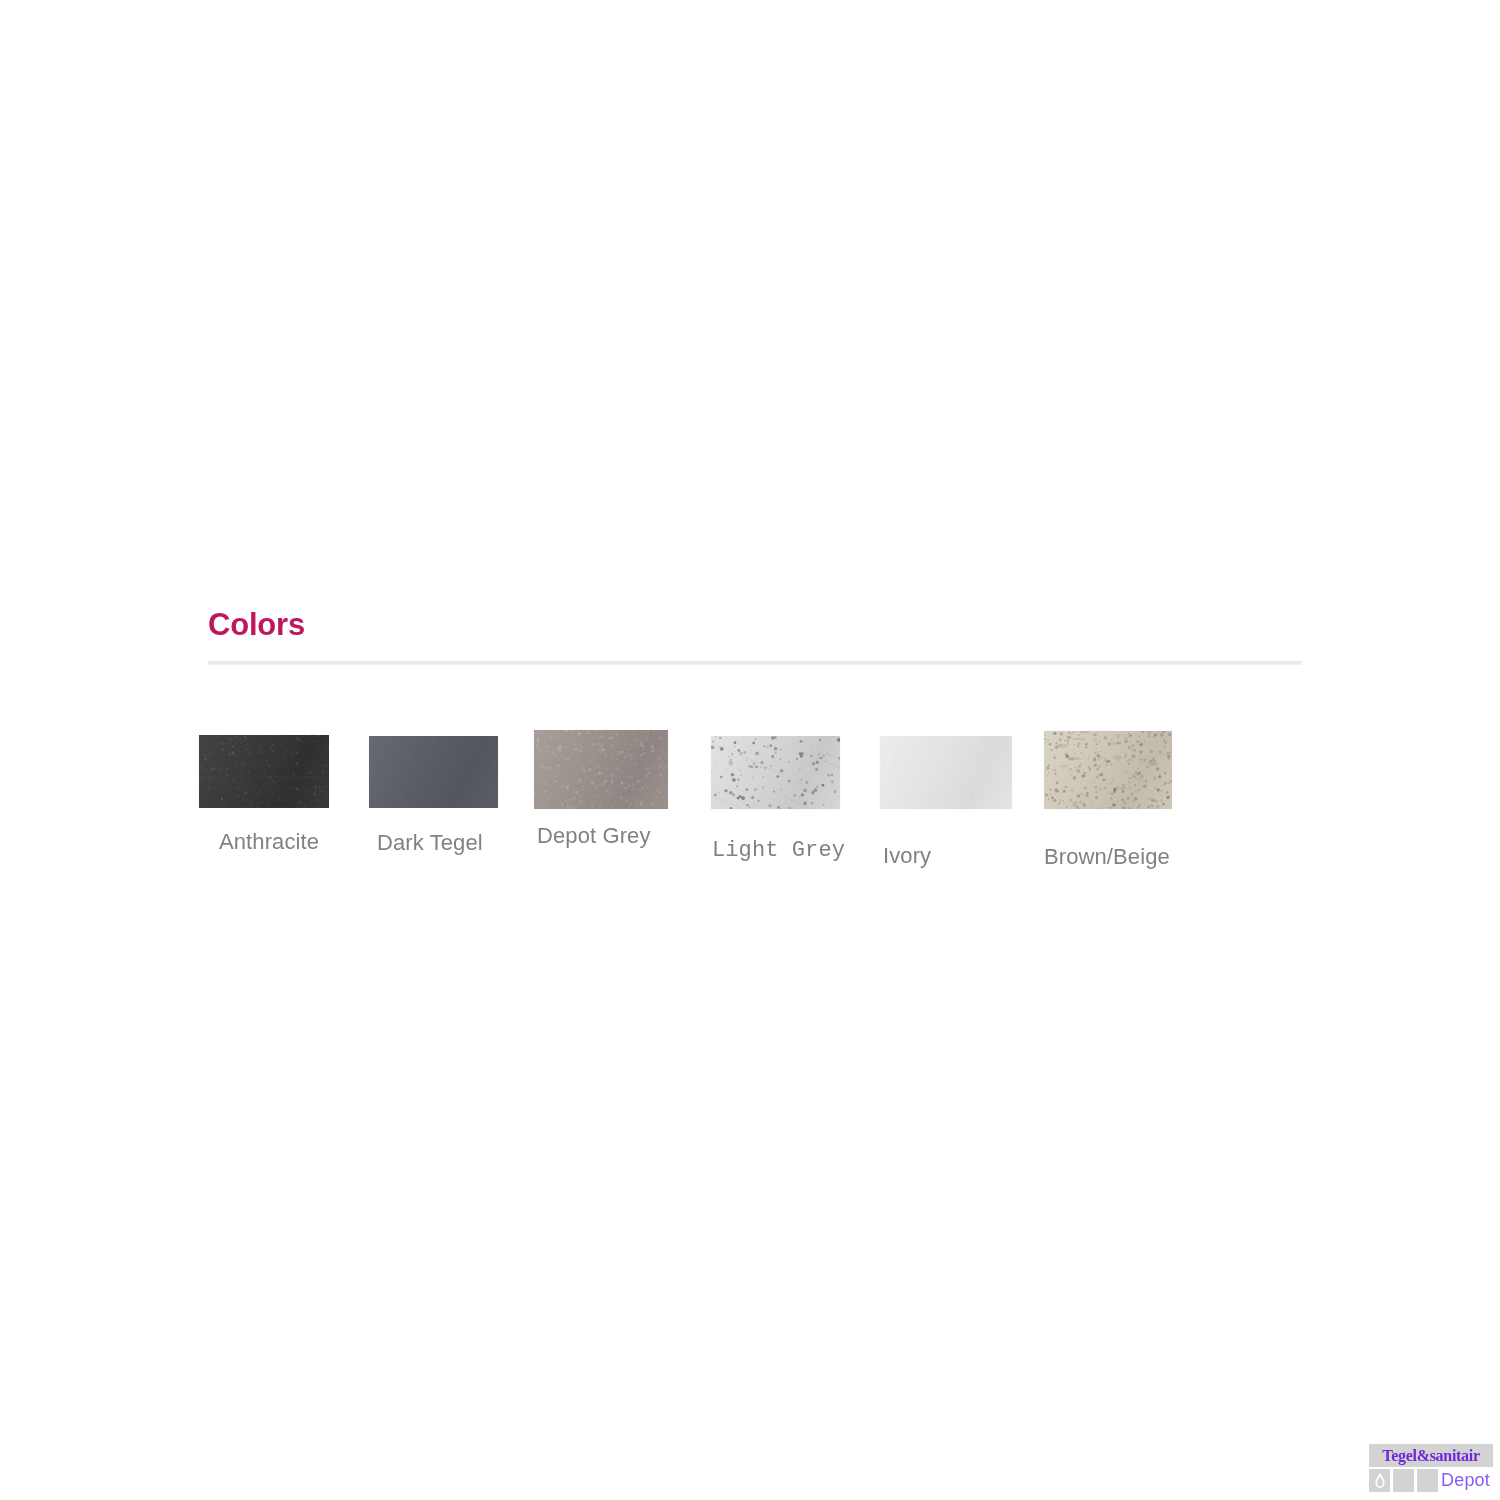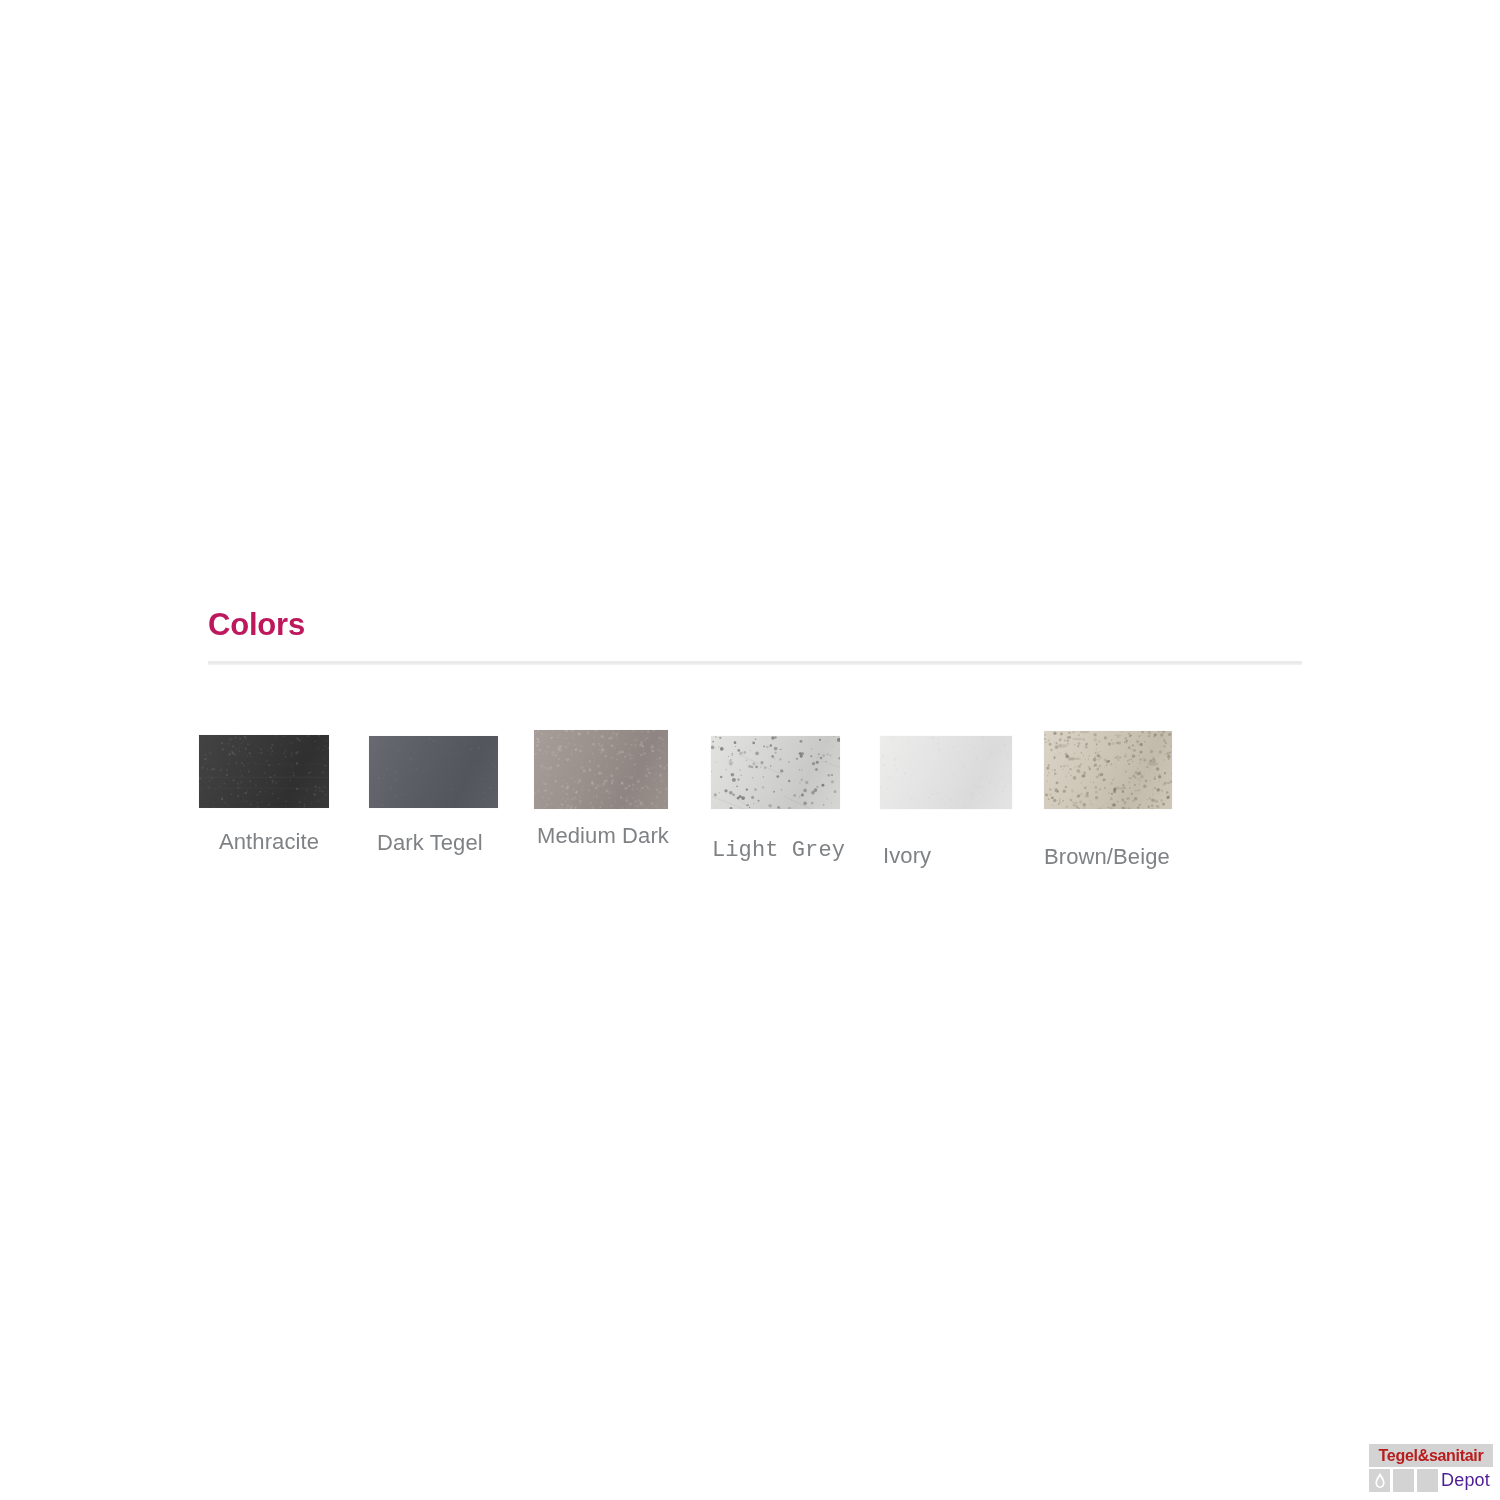--- a/index.html
+++ b/index.html
@@ -94,25 +94,25 @@
     left: 0;
     top: 0;
     width: 124px;
     height: 23px;
     background: #d3d3d3;
     display: flex;
     align-items: center;
     justify-content: center;
   }
   .wm-bar-text {
-    color: #b91c1c;
+    color: #6d28d9;
     font-size: 16px;
     font-weight: bold;
     letter-spacing: -0.3px;
-    font-family: Liberation Sans, sans-serif;
+    font-family: Liberation Serif, serif;
     line-height: 23px;
   }
   .wm-lower {
     position: absolute;
     left: 0;
     top: 25px;
     width: 124px;
     height: 23px;
   }
   .wm-sq {
@@ -129,21 +129,21 @@
     position: absolute;
     left: 6px;
     top: 4px;
     width: 10px;
     height: 15px;
   }
   .wm-depot {
     position: absolute;
     left: 72px;
     top: 0;
-    color: #4c1d95;
+    color: #8b5cf6;
     font-size: 18px;
     line-height: 23px;
     font-family: "Liberation Sans", sans-serif;
     letter-spacing: 0.2px;
   }
 </style>
 </head>
 <body>
 
 <div class="colors-section">
@@ -903,21 +903,21 @@
             <circle cx="55.0" cy="35.9" r="0.72" fill="#ffffff" opacity="0.13"></circle>
             <circle cx="32.7" cy="40.2" r="0.40" fill="#ffffff" opacity="0.05"></circle>
             <circle cx="4.3" cy="9.7" r="1.02" fill="#ffffff" opacity="0.15"></circle>
             <circle cx="92.0" cy="58.3" r="1.65" fill="#ffffff" opacity="0.13"></circle>
             <circle cx="15.7" cy="58.0" r="0.55" fill="#ffffff" opacity="0.14"></circle>
             <circle cx="0.2" cy="10.4" r="1.16" fill="#ffffff" opacity="0.05"></circle>
             <circle cx="14.0" cy="39.4" r="0.82" fill="#ffffff" opacity="0.15"></circle>
             <circle cx="47.9" cy="60.0" r="0.89" fill="#ffffff" opacity="0.12"></circle>
           </svg></div>
       </div>
-      <span class="swatch-label" style="left: 3px; top: 95px;">Medium Dark</span>
+      <span class="swatch-label" style="left: 3px; top: 95px;">Depot Grey</span>
     </div>
     <div class="swatch-item" style="left: 512px;">
       <div class="swatch-chip" style="position: absolute; left: 0px; top: 8px; width: 129px; height: 73px; background: rgb(214, 215, 213);">
         <div class="grain" style="background: linear-gradient(115deg, rgb(228, 229, 227) 0%, rgb(214, 215, 213) 38%, rgb(198, 199, 197) 72%, rgb(214, 215, 213) 100%); opacity: 0.85;"></div>
         <div class="grain"><svg width="100%" height="100%" viewBox="0 0 129 73" preserveAspectRatio="none">
             <line x1="111.5" y1="25.3" x2="144.0" y2="36.7" stroke="#8d8f8d" stroke-width="0.7" opacity="0.22"></line>
             <line x1="27.0" y1="18.0" x2="71.3" y2="38.5" stroke="#8d8f8d" stroke-width="0.7" opacity="0.22"></line>
             <line x1="73.2" y1="60.5" x2="126.8" y2="85.5" stroke="#8d8f8d" stroke-width="0.7" opacity="0.22"></line>
             <line x1="14.4" y1="53.7" x2="34.2" y2="68.5" stroke="#8d8f8d" stroke-width="0.7" opacity="0.22"></line>
             <line x1="0.7" y1="60.3" x2="53.1" y2="81.2" stroke="#8d8f8d" stroke-width="0.7" opacity="0.22"></line>

